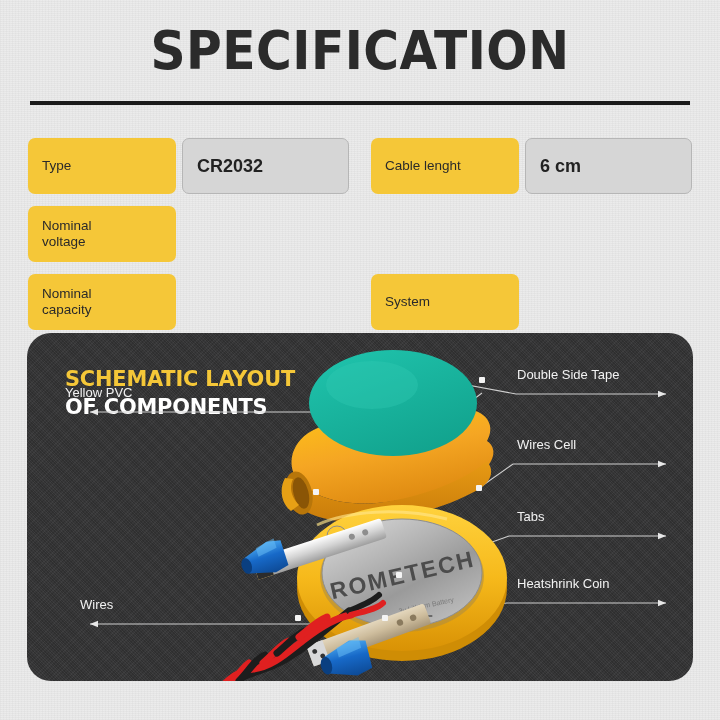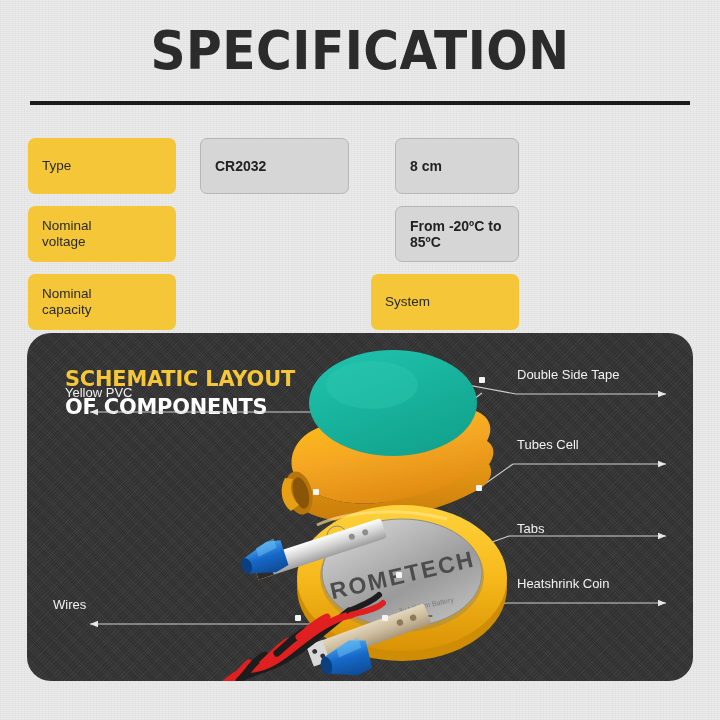--- a/index.html
+++ b/index.html
@@ -55,20 +55,21 @@
     width: 664px;
     display: grid;
     grid-template-columns: 1fr 1fr;
     column-gap: 22px;
     row-gap: 12px;
   }
 
   .spec-row {
     display: grid;
     grid-template-columns: 148px 1fr;
+    column-gap: 6px;
     height: 56px;
   }
 
   .cell {
     display: flex;
     align-items: center;
     padding: 0 14px;
     border-radius: 7px;
     font-size: 13.5px;
     line-height: 16px;
@@ -78,22 +79,21 @@
     background: #f5c738;
     color: #2a2a2a;
     font-weight: 400;
   }
 
   .cell-value {
     background: #d6d6d6;
     border: 1px solid #b6b6b6;
     color: #222;
     font-weight: 700;
-    font-size: 14px;
-    margin-left: 24px;
+    font-size: 18px;
   }
 
   
   .schematic {
     position: absolute;
     left: 27px; top: 333px;
     width: 666px; height: 348px;
     border-radius: 24px;
     background: #333334;
     overflow: hidden;
@@ -146,29 +146,29 @@
   <div class="title-rule"></div>
 
   <div class="spec-table">
 
     <div class="spec-row">
       <div class="cell cell-label">Type</div>
       <div class="cell cell-value">CR2032</div>
     </div>
 
     <div class="spec-row">
-      <div class="cell cell-value">8 cm</div>
+      <div class="cell cell-label">Cable lenght</div>
+      <div class="cell cell-value">6 cm</div>
     </div>
 
     <div class="spec-row">
       <div class="cell cell-label">Nominal<br>voltage</div>
     </div>
 
     <div class="spec-row">
-      <div class="cell cell-value">From -20ºC to 85ºC</div>
     </div>
 
     <div class="spec-row">
       <div class="cell cell-label">Nominal<br>capacity</div>
     </div>
 
     <div class="spec-row">
       <div class="cell cell-label">System</div>
     </div>
 
@@ -355,21 +355,21 @@
         <rect x="286" y="156" width="6" height="6" rx="1"></rect>
         <rect x="268" y="282" width="6" height="6" rx="1"></rect>
         <rect x="326" y="452" width="6" height="6" rx="1"></rect>
         <rect x="449" y="152" width="6" height="6" rx="1"></rect>
         <rect x="369" y="239" width="6" height="6" rx="1"></rect>
         <rect x="355" y="282" width="6" height="6" rx="1"></rect>
       </g>
     </svg>
 
     <div class="callout left" style="left:38px;  top:52px;">Yellow PVC</div>
-    <div class="callout left" style="left:26px;  top:264px;">Wires</div>
+    <div class="callout left" style="left:53px;  top:264px;">Wires</div>
 
     <div class="callout right" style="left:490px; top:34px;">Double Side Tape</div>
-    <div class="callout right" style="left:490px; top:104px;">Tubes Cell</div>
-    <div class="callout right" style="left:490px; top:188px;">Tabs</div>
+    <div class="callout right" style="left:490px; top:104px;">Wires Cell</div>
+    <div class="callout right" style="left:490px; top:176px;">Tabs</div>
     <div class="callout right" style="left:490px; top:243px;">Heatshrink Coin</div>
 
   </div>
 </div>
 
 </body></html>

